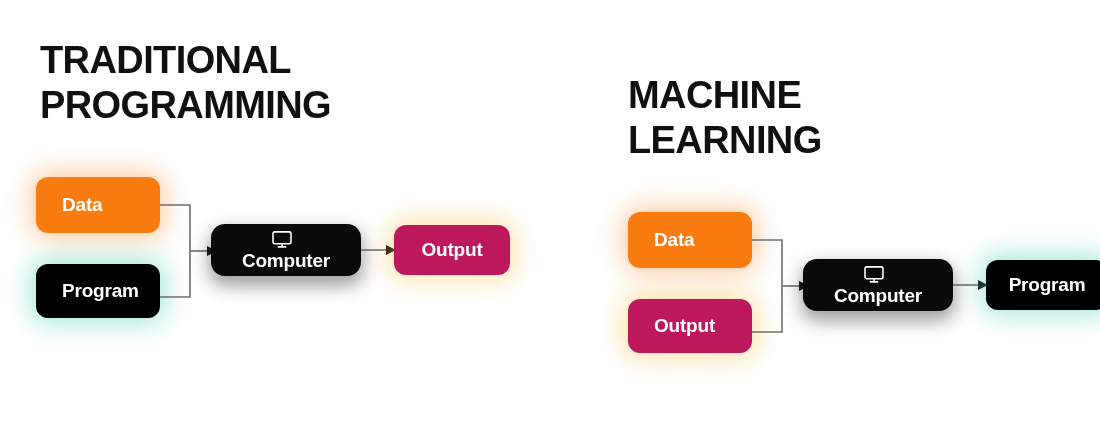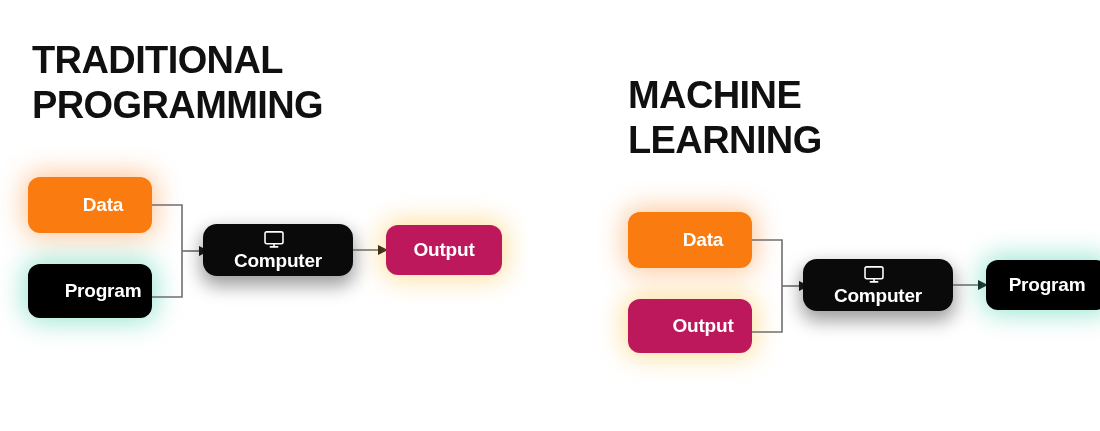--- a/index.html
+++ b/index.html
@@ -14,21 +14,21 @@
     overflow: hidden;
     font-family: "Liberation Sans", sans-serif;
     -webkit-font-smoothing: antialiased;
   }
 
   .panel {
     position: absolute;
     top: 0;
     height: 431px;
   }
-  .panel-left  { left: 4px;   width: 560px; }
+  .panel-left  { left: 12px;   width: 560px; }
   .panel-right { left: 600px; width: 530px; margin-top: 35px; }
 
   .panel-title {
     position: absolute;
     left: 28px;
     top: 38px;
     margin: 0;
     font-size: 38px;
     line-height: 1.18;
     font-weight: 700;
@@ -47,21 +47,21 @@
     align-items: center;
     box-sizing: border-box;
     color: #ffffff;
     font-size: 19px;
     font-weight: 700;
     letter-spacing: -0.2px;
   }
   .node-label { white-space: nowrap; }
 
   .node.stacked {
-    justify-content: center;
+    justify-content: flex-start;
     padding-left: 26px;
   }
   .node.centered {
     justify-content: center;
     flex-direction: column;
   }
 
   .n-orange {
     background: #fa7b10;
     box-shadow: 0 0 26px 4px rgba(250,123,16,0.42);

